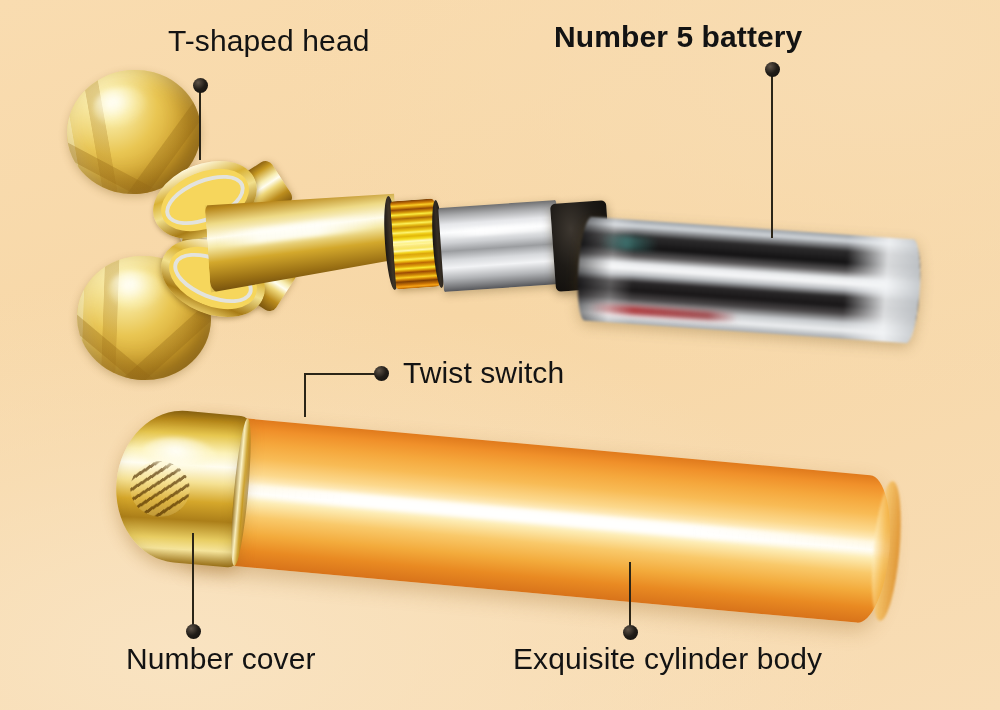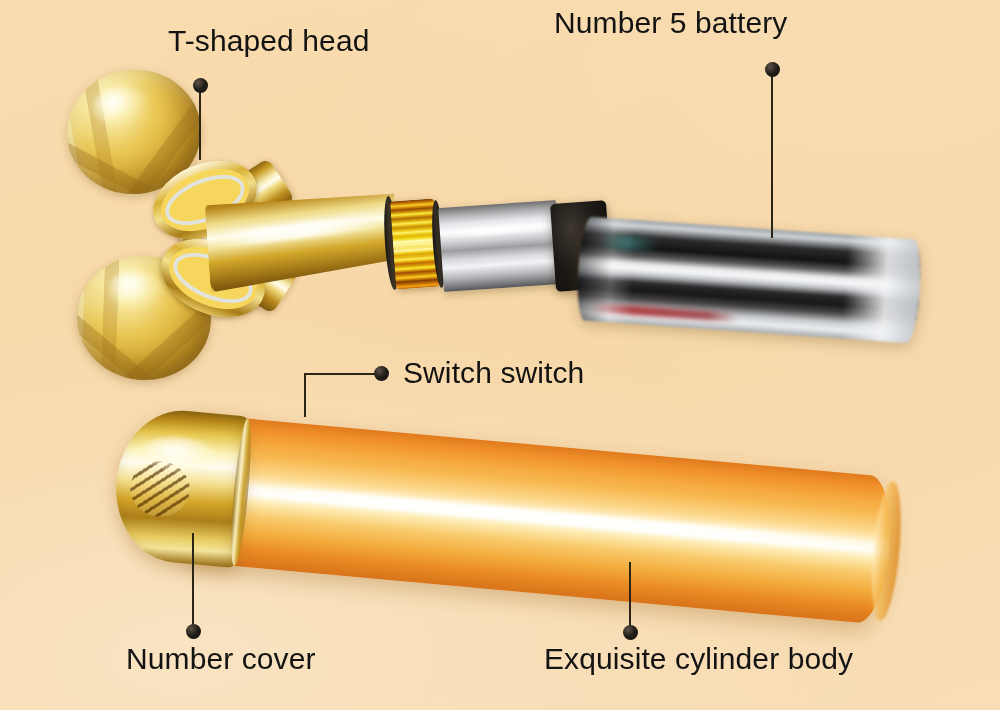--- a/index.html
+++ b/index.html
@@ -428,30 +428,30 @@
     <div id="cyl-cap">
       <div id="cap-coil"></div>
     </div>
     <div id="cap-seam"></div>
   </div>
 
   <div class="anno-label" style="left:168px; top:26px;">T-shaped head</div>
   <div class="leader-line v" style="left:199px; top:88px; height:72px;"></div>
   <div class="leader-dot" style="left:193px; top:78px;"></div>
 
-  <div class="anno-label" style="left:554px; top:8px;">Number 5 battery</div>
+  <div class="anno-label" style="left:554px; top:22px;font-weight:bold;">Number 5 battery</div>
   <div class="leader-line v" style="left:771px; top:70px; height:168px;"></div>
   <div class="leader-dot" style="left:765px; top:62px;"></div>
 
-  <div class="anno-label" style="left:403px; top:358px;">Switch switch</div>
+  <div class="anno-label" style="left:403px; top:358px;">Twist switch</div>
   <div class="leader-line h" style="left:304px; top:373px; width:76px;"></div>
   <div class="leader-line v" style="left:304px; top:373px; height:44px;"></div>
   <div class="leader-dot" style="left:374px; top:366px;"></div>
 
   <div class="anno-label" style="left:126px; top:644px;">Number cover</div>
   <div class="leader-line v" style="left:192px; top:533px; height:95px;"></div>
   <div class="leader-dot" style="left:186px; top:624px;"></div>
 
-  <div class="anno-label" style="left:544px; top:644px;">Exquisite cylinder body</div>
+  <div class="anno-label" style="left:513px; top:644px;">Exquisite cylinder body</div>
   <div class="leader-line v" style="left:629px; top:562px; height:66px;"></div>
   <div class="leader-dot" style="left:623px; top:625px;"></div>
 
 </div>
 
 </body></html>

